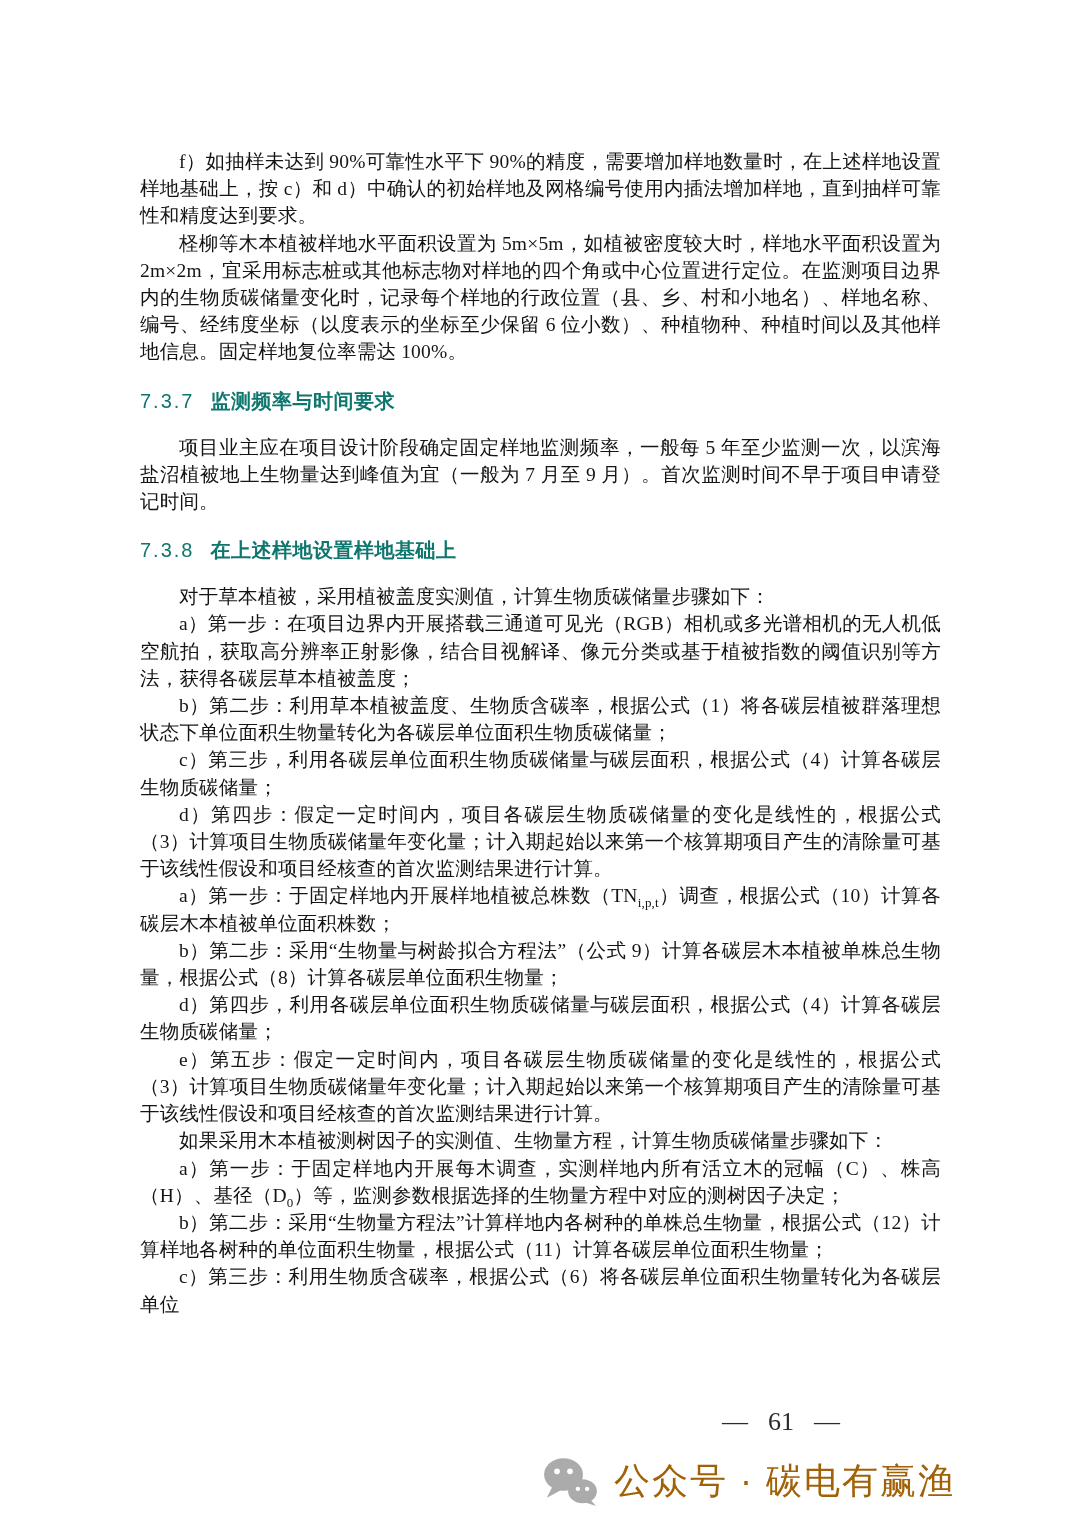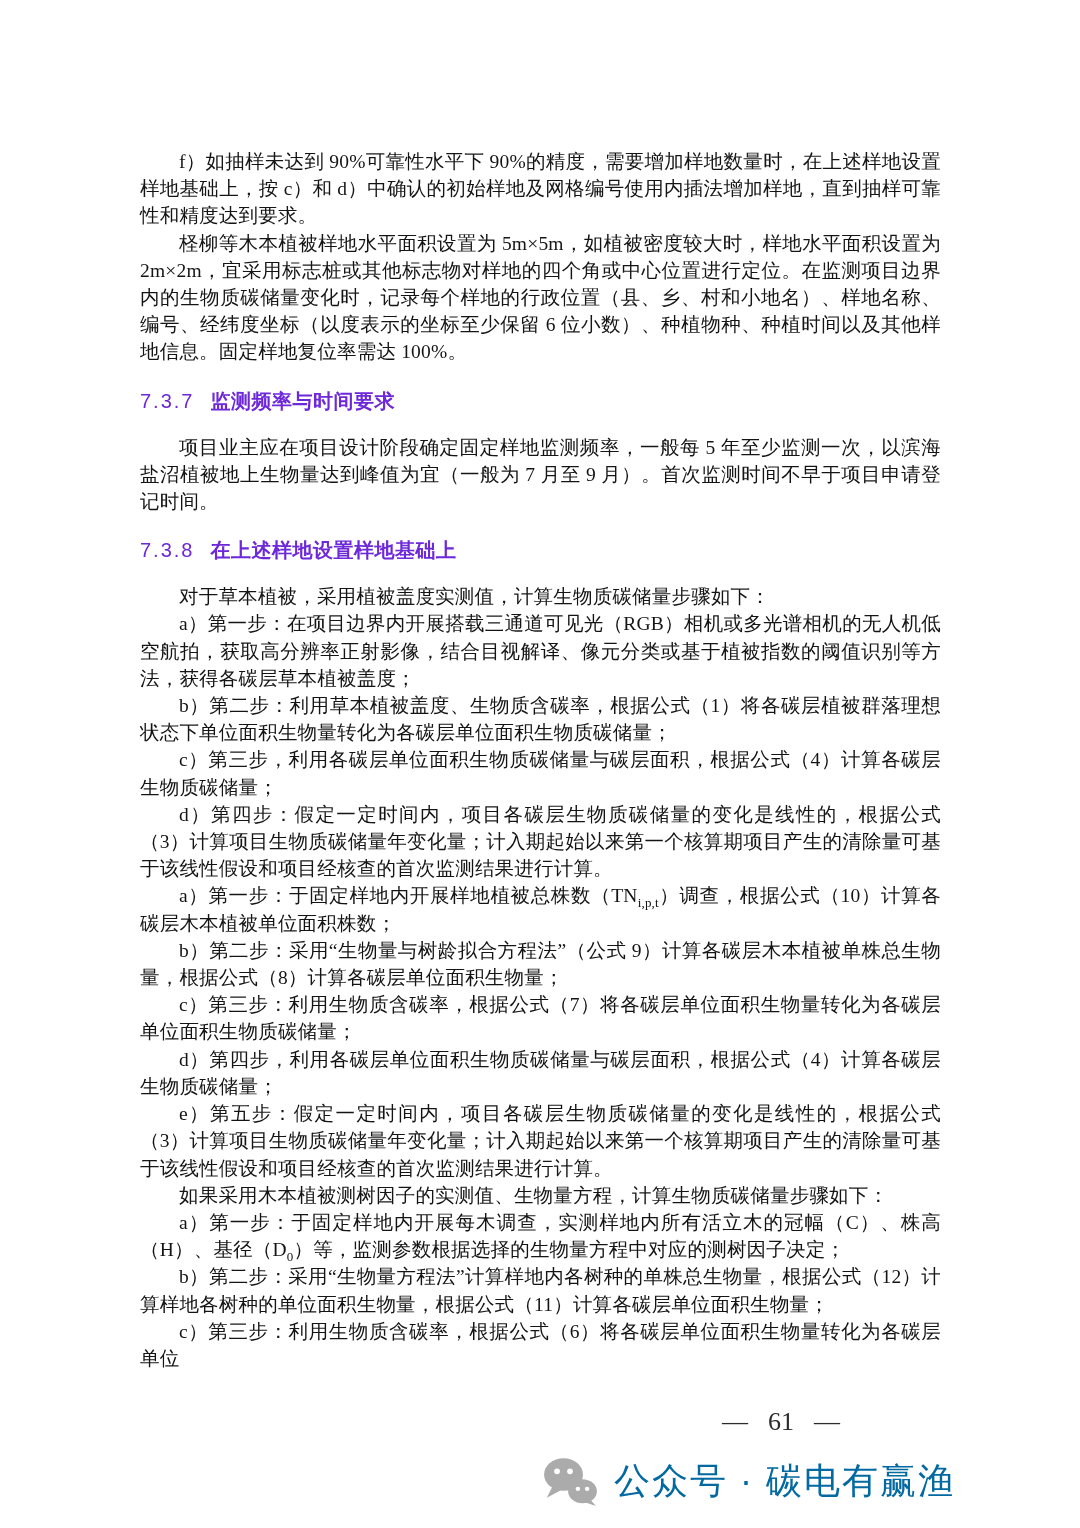--- a/index.html
+++ b/index.html
@@ -37,21 +37,21 @@
     font-size: 13px;
     vertical-align: sub;
     line-height: 0;
   }
   h2.heading {
     margin: 21px 0 19px 0;
     font-family: "Liberation Sans", "DejaVu Sans", sans-serif;
     font-size: 20px;
     line-height: 28px;
     font-weight: 700;
-    color: #6d28d9;
+    color: #0f766e;
     letter-spacing: 0.5px;
   }
   h2.heading .heading-num {
     font-weight: 400;
     letter-spacing: 2px;
     margin-right: 16px;
   }
   .footer-pageno {
     position: absolute;
     top: 1404px;
@@ -69,21 +69,21 @@
     position: absolute;
     top: 1456px;
     right: 24px;
     display: flex;
     align-items: center;
     gap: 16px;
   }
   .watermark-label {
     font-family: "Liberation Sans", "DejaVu Sans", sans-serif;
     font-size: 36px;
-    color: #0369a1;
+    color: #a16207;
     letter-spacing: 2px;
     white-space: nowrap;
   }
   .wechat-icon { width: 56px; height: 50px; display: block; }
 </style>
 </head>
 <body>
 
 <div class="page">
 
@@ -93,21 +93,20 @@
       <h2 class="heading"><span class="heading-num">7.3.7</span><span>监测频率与时间要求</span></h2>
       <p class="body-para">项目业主应在项目设计阶段确定固定样地监测频率，一般每 5 年至少监测一次，以滨海盐沼植被地上生物量达到峰值为宜（一般为 7 月至 9 月）。首次监测时间不早于项目申请登记时间。</p>
       <h2 class="heading"><span class="heading-num">7.3.8</span><span>在上述样地设置样地基础上</span></h2>
       <p class="body-para">对于草本植被，采用植被盖度实测值，计算生物质碳储量步骤如下：</p>
       <p class="body-para">a）第一步：在项目边界内开展搭载三通道可见光（RGB）相机或多光谱相机的无人机低空航拍，获取高分辨率正射影像，结合目视解译、像元分类或基于植被指数的阈值识别等方法，获得各碳层草本植被盖度；</p>
       <p class="body-para">b）第二步：利用草本植被盖度、生物质含碳率，根据公式（1）将各碳层植被群落理想状态下单位面积生物量转化为各碳层单位面积生物质碳储量；</p>
       <p class="body-para">c）第三步，利用各碳层单位面积生物质碳储量与碳层面积，根据公式（4）计算各碳层生物质碳储量；</p>
       <p class="body-para">d）第四步：假定一定时间内，项目各碳层生物质碳储量的变化是线性的，根据公式（3）计算项目生物质碳储量年变化量；计入期起始以来第一个核算期项目产生的清除量可基于该线性假设和项目经核查的首次监测结果进行计算。</p>
       <p class="body-para">a）第一步：于固定样地内开展样地植被总株数（<span class="it">TN</span><span class="it sub">i,p,t</span>）调查，根据公式（10）计算各碳层木本植被单位面积株数；</p>
       <p class="body-para">b）第二步：采用“生物量与树龄拟合方程法”（公式 9）计算各碳层木本植被单株总生物量，根据公式（8）计算各碳层单位面积生物量；</p>
-      <p class="body-para">c）第三步：利用生物质含碳率，根据公式（7）将各碳层单位面积生物量转化为各碳层单位面积生物质碳储量；</p>
       <p class="body-para">d）第四步，利用各碳层单位面积生物质碳储量与碳层面积，根据公式（4）计算各碳层生物质碳储量；</p>
       <p class="body-para">e）第五步：假定一定时间内，项目各碳层生物质碳储量的变化是线性的，根据公式（3）计算项目生物质碳储量年变化量；计入期起始以来第一个核算期项目产生的清除量可基于该线性假设和项目经核查的首次监测结果进行计算。</p>
       <p class="body-para">如果采用木本植被测树因子的实测值、生物量方程，计算生物质碳储量步骤如下：</p>
       <p class="body-para">a）第一步：于固定样地内开展每木调查，实测样地内所有活立木的冠幅（<span class="it">C</span>）、株高（<span class="it">H</span>）、基径（<span class="it">D</span><span class="it sub">0</span>）等，监测参数根据选择的生物量方程中对应的测树因子决定；</p>
       <p class="body-para">b）第二步：采用“生物量方程法”计算样地内各树种的单株总生物量，根据公式（12）计算样地各树种的单位面积生物量，根据公式（11）计算各碳层单位面积生物量；</p>
       <p class="body-para">c）第三步：利用生物质含碳率，根据公式（6）将各碳层单位面积生物量转化为各碳层单位</p>
     </div>
 
   <div class="footer-pageno">
     <span class="dash">—</span>

